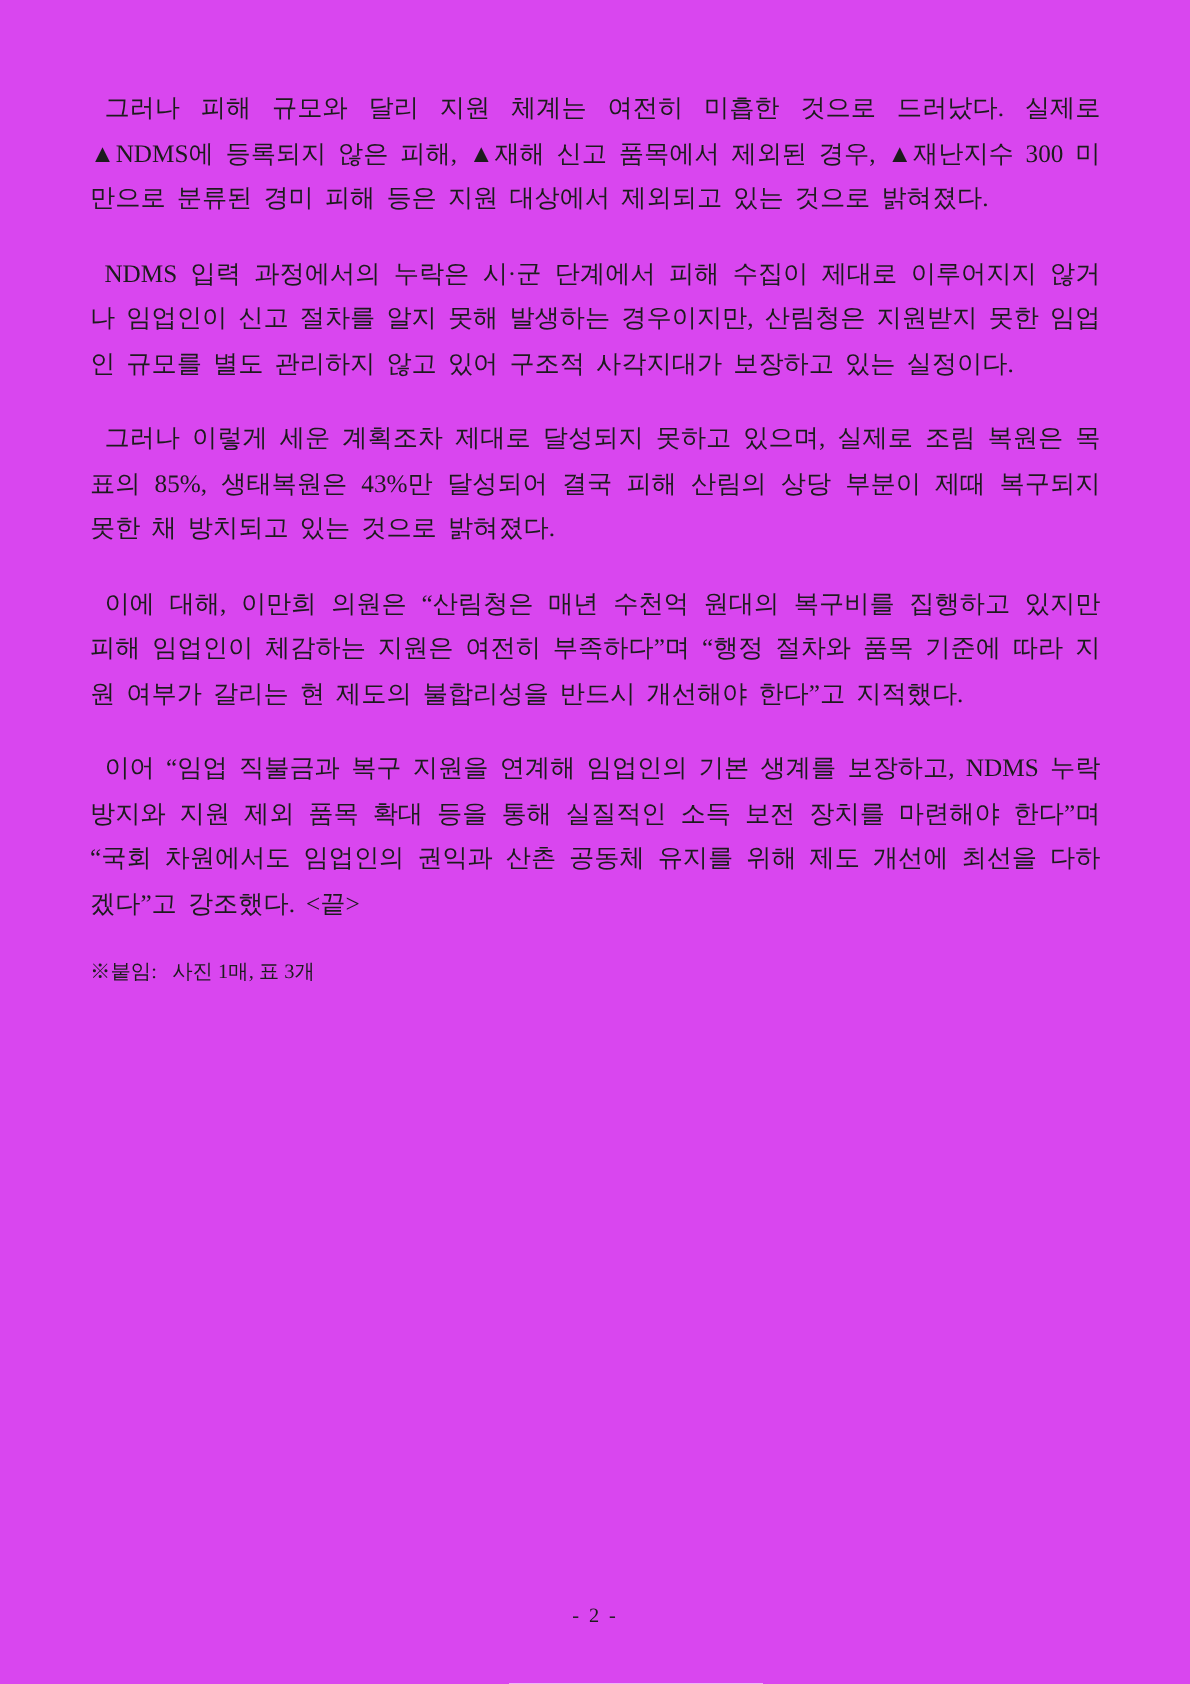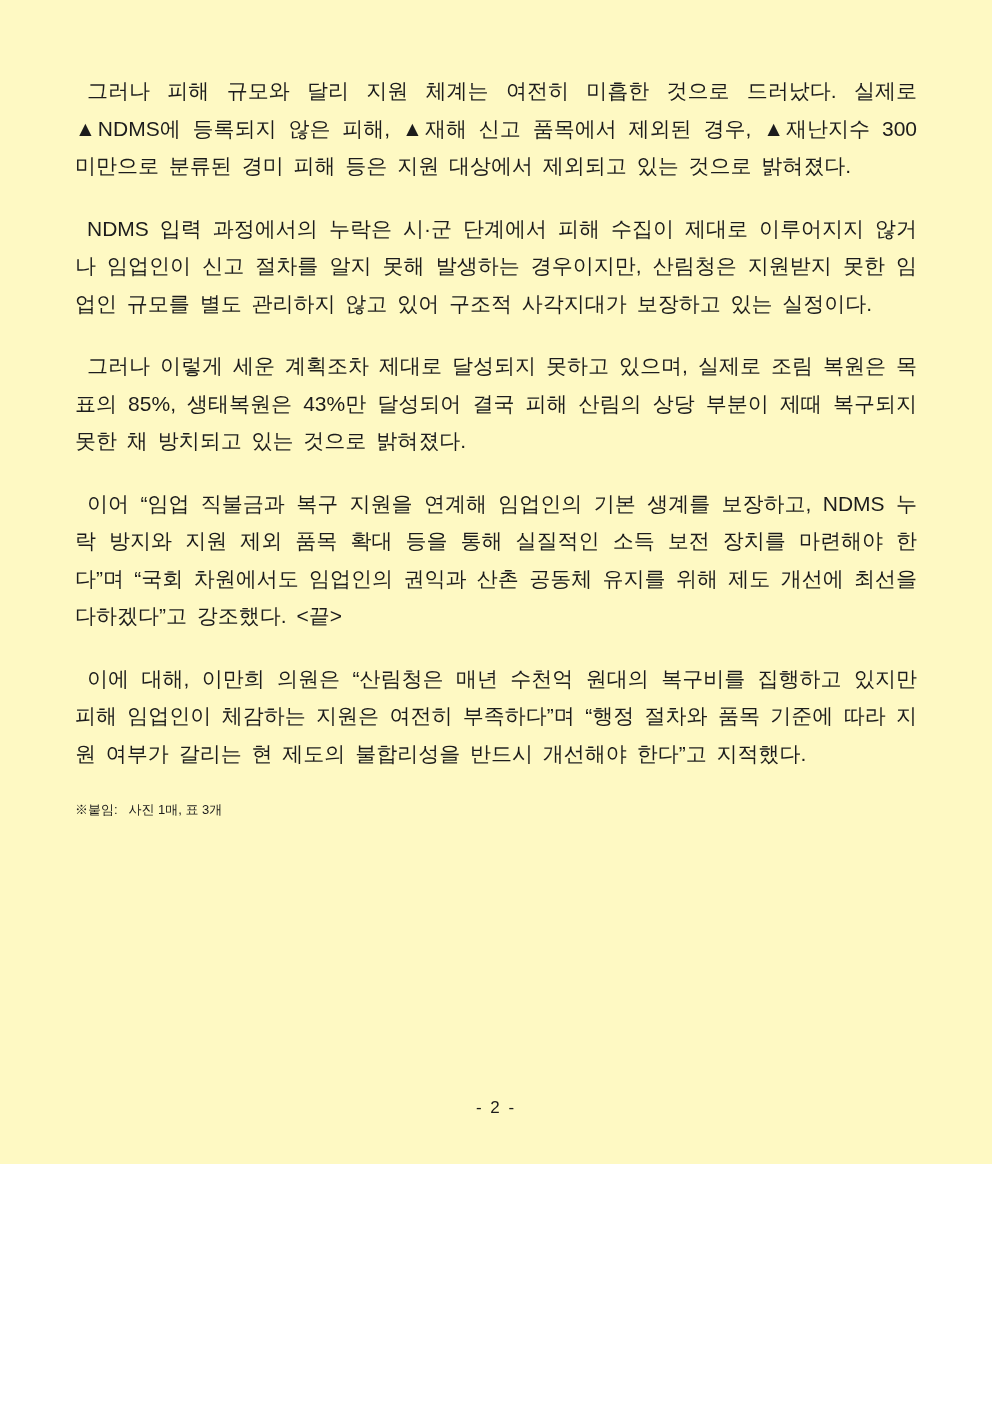--- a/index.html
+++ b/index.html
@@ -4,25 +4,25 @@
 <title>Document</title>
 <style>
   html, body {
     margin: 0;
     padding: 0;
     background: #ffffff;
   }
   .page {
     position: relative;
     width: 992px;
-    height: 1164px;
+    height: 1403px;
     margin: 0 auto;
-    background: #fef9c3;
+    background: #d946ef;
     color: #1c1c1c;
-    font-family: Liberation Sans, sans-serif;
+    font-family: Liberation Serif, serif;
     overflow: hidden;
     box-sizing: border-box;
   }
   .content {
     position: absolute;
     left: 75px;
     right: 75px;
     top: 72px;
   }
   .body-par {
@@ -30,21 +30,21 @@
     font-size: 21px;
     line-height: 37.5px;
     text-align: justify;
     text-indent: 12px;
     word-spacing: 4px;
     letter-spacing: 0px;
     color: #1c1c1c;
   }
   .attachment {
     margin: 4px 0 0 0;
-    font-size: 13px;
+    font-size: 17px;
     line-height: 26px;
     white-space: pre-wrap;
     color: #1c1c1c;
   }
   .page-number {
     position: absolute;
     left: 0;
     right: 0;
     bottom: 46px;
     text-align: center;
@@ -54,18 +54,18 @@
   }
 </style>
 </head>
 <body>
 
 <div class="page">
   <div class="content">
     <p class="body-par">그러나 피해 규모와 달리 지원 체계는 여전히 미흡한 것으로 드러났다. 실제로 ▲NDMS에 등록되지 않은 피해, ▲재해 신고 품목에서 제외된 경우, ▲재난지수 300 미만으로 분류된 경미 피해 등은 지원 대상에서 제외되고 있는 것으로 밝혀졌다.</p>
     <p class="body-par">NDMS 입력 과정에서의 누락은 시·군 단계에서 피해 수집이 제대로 이루어지지 않거나 임업인이 신고 절차를 알지 못해 발생하는 경우이지만, 산림청은 지원받지 못한 임업인 규모를 별도 관리하지 않고 있어 구조적 사각지대가 보장하고 있는 실정이다.</p>
     <p class="body-par">그러나 이렇게 세운 계획조차 제대로 달성되지 못하고 있으며, 실제로 조림 복원은 목표의 85%, 생태복원은 43%만 달성되어 결국 피해 산림의 상당 부분이 제때 복구되지 못한 채 방치되고 있는 것으로 밝혀졌다.</p>
+    <p class="body-par">이에 대해, 이만희 의원은 “산림청은 매년 수천억 원대의 복구비를 집행하고 있지만 피해 임업인이 체감하는 지원은 여전히 부족하다”며 “행정 절차와 품목 기준에 따라 지원 여부가 갈리는 현 제도의 불합리성을 반드시 개선해야 한다”고 지적했다.</p>
     <p class="body-par">이어 “임업 직불금과 복구 지원을 연계해 임업인의 기본 생계를 보장하고, NDMS 누락 방지와 지원 제외 품목 확대 등을 통해 실질적인 소득 보전 장치를 마련해야 한다”며 “국회 차원에서도 임업인의 권익과 산촌 공동체 유지를 위해 제도 개선에 최선을 다하겠다”고 강조했다. &lt;끝&gt;</p>
-    <p class="body-par">이에 대해, 이만희 의원은 “산림청은 매년 수천억 원대의 복구비를 집행하고 있지만 피해 임업인이 체감하는 지원은 여전히 부족하다”며 “행정 절차와 품목 기준에 따라 지원 여부가 갈리는 현 제도의 불합리성을 반드시 개선해야 한다”고 지적했다.</p>
     <p class="attachment">※붙임:   사진 1매, 표 3개</p>
   </div>
   <div class="page-number">- 2 -</div>
 </div>
 
 </body></html>

